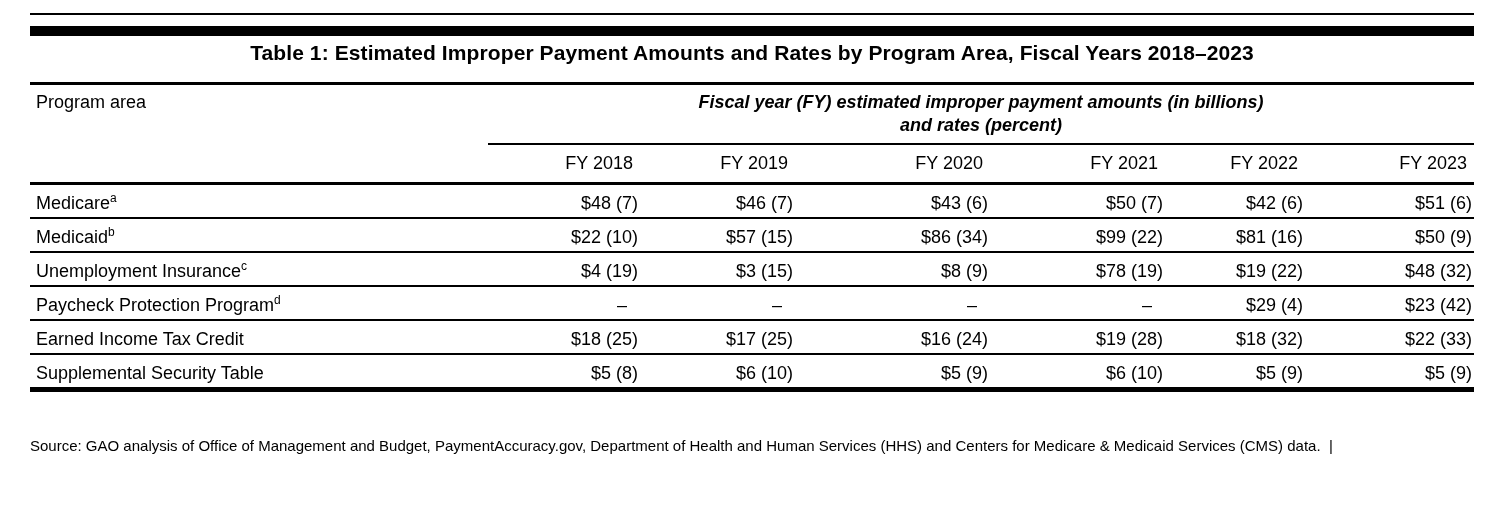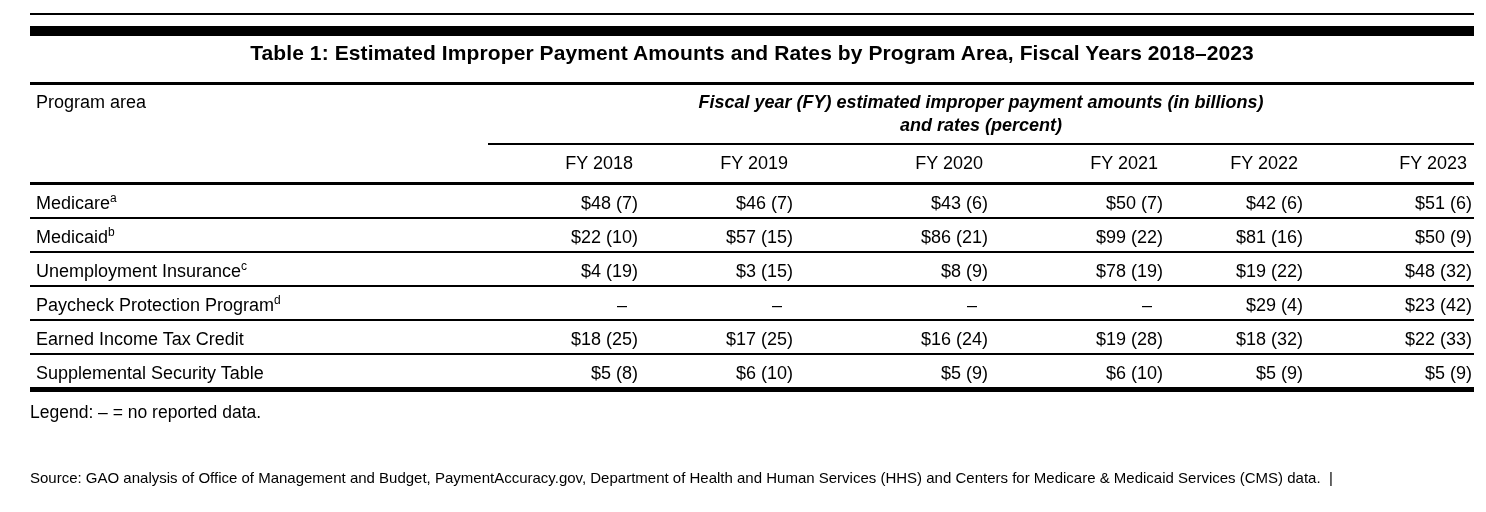--- a/index.html
+++ b/index.html
@@ -137,21 +137,21 @@
           <td class="num-cell"><span class="amt">$46</span><span class="rate"> (7)</span></td>
           <td class="num-cell"><span class="amt">$43</span><span class="rate"> (6)</span></td>
           <td class="num-cell"><span class="amt">$50</span><span class="rate"> (7)</span></td>
           <td class="num-cell"><span class="amt">$42</span><span class="rate"> (6)</span></td>
           <td class="num-cell"><span class="amt">$51</span><span class="rate"> (6)</span></td>
         </tr>
         <tr>
           <td class="label-cell"><span>Medicaid</span><sup>b</sup></td>
           <td class="num-cell"><span class="amt">$22</span><span class="rate"> (10)</span></td>
           <td class="num-cell"><span class="amt">$57</span><span class="rate"> (15)</span></td>
-          <td class="num-cell"><span class="amt">$86</span><span class="rate"> (21)</span></td>
+          <td class="num-cell"><span class="amt">$86</span><span class="rate"> (34)</span></td>
           <td class="num-cell"><span class="amt">$99</span><span class="rate"> (22)</span></td>
           <td class="num-cell"><span class="amt">$81</span><span class="rate"> (16)</span></td>
           <td class="num-cell"><span class="amt">$50</span><span class="rate"> (9)</span></td>
         </tr>
         <tr>
           <td class="label-cell"><span>Unemployment Insurance</span><sup>c</sup></td>
           <td class="num-cell"><span class="amt">$4</span><span class="rate"> (19)</span></td>
           <td class="num-cell"><span class="amt">$3</span><span class="rate"> (15)</span></td>
           <td class="num-cell"><span class="amt">$8</span><span class="rate"> (9)</span></td>
           <td class="num-cell"><span class="amt">$78</span><span class="rate"> (19)</span></td>
@@ -181,20 +181,19 @@
           <td class="num-cell"><span class="amt">$5</span><span class="rate"> (8)</span></td>
           <td class="num-cell"><span class="amt">$6</span><span class="rate"> (10)</span></td>
           <td class="num-cell"><span class="amt">$5</span><span class="rate"> (9)</span></td>
           <td class="num-cell"><span class="amt">$6</span><span class="rate"> (10)</span></td>
           <td class="num-cell"><span class="amt">$5</span><span class="rate"> (9)</span></td>
           <td class="num-cell"><span class="amt">$5</span><span class="rate"> (9)</span></td>
         </tr>
       </tbody>
   </table>
 
-  <div class="legend">Legend: – = no reported data.</div>
 
   <div class="source">
     <div>Source: GAO analysis of Office of Management and Budget, PaymentAccuracy.gov, Department of Health and Human Services (HHS) and Centers for Medicare &amp; Medicaid Services (CMS) data.  |</div>
     
   </div>
 
 </div>
 
 </body></html>

